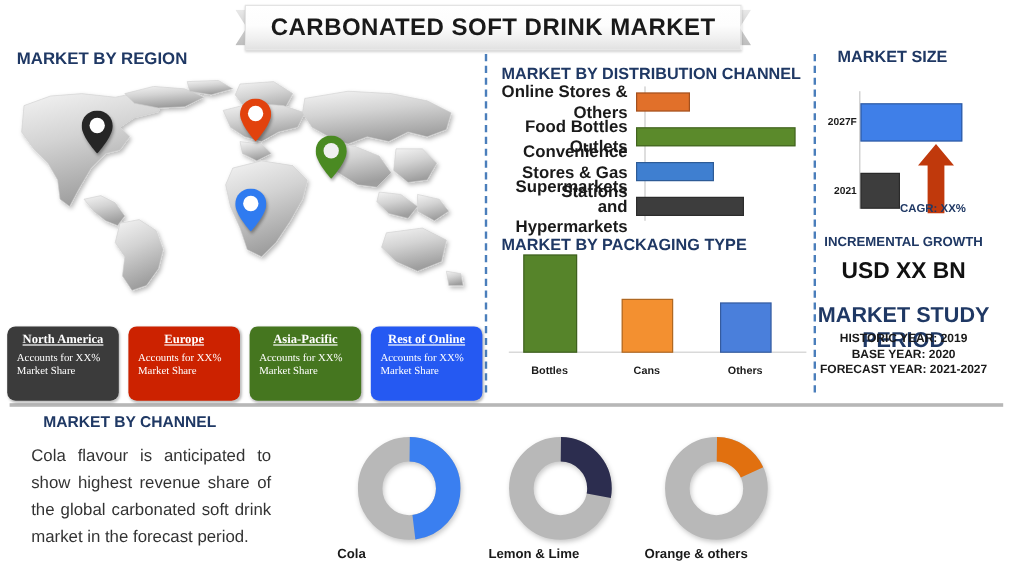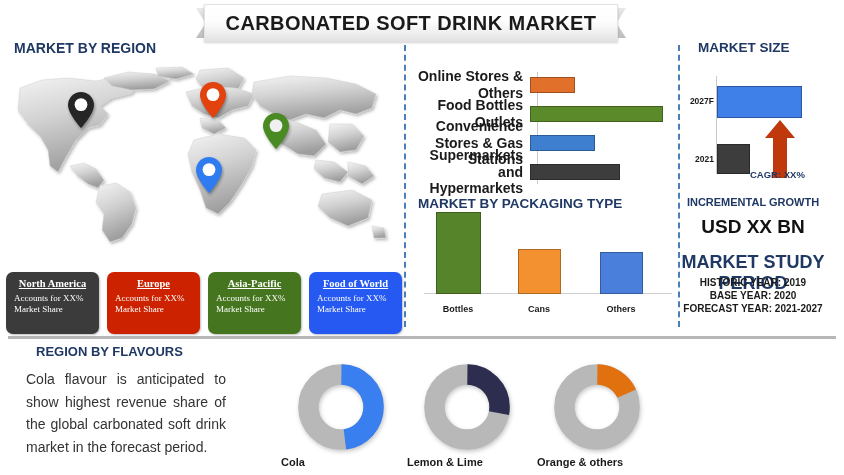--- a/index.html
+++ b/index.html
@@ -218,26 +218,27 @@
       <span class="rname">Europe</span>
       <span class="rsub">Accounts for XX%</span>
       <span class="rsub">Market Share</span>
     </div>
     <div class="region-card" style="background:#45761f;">
       <span class="rname">Asia-Pacific</span>
       <span class="rsub">Accounts for XX%</span>
       <span class="rsub">Market Share</span>
     </div>
     <div class="region-card" style="background:#2559f2;">
-      <span class="rname">Food of World</span>
+      <span class="rname">Rest of Online</span>
       <span class="rsub">Accounts for XX%</span>
       <span class="rsub">Market Share</span>
     </div>
   </div>
 
+  <div class="sec-head" style="left:418px; top:54px; font-size:13.5px;">MARKET BY DISTRIBUTION CHANNEL</div>
 
   <div class="dist-chart">
     <div class="axisline"></div>
 
     <div class="dist-row" style="top:0;">
       <div class="dist-label">Online Stores &amp; Others</div>
       <div class="dist-track">
         <div class="dist-bar" style="left:0; width:45px; background:linear-gradient(180deg,#e8accb00,#00000000),#e1702a;"></div>
       </div>
     </div>
@@ -298,21 +299,21 @@
     <div class="cagr-text" style="left:64px; top:97px;">CAGR: XX%</div>
   </div>
 
   <div class="ms-inc-label" style="left:664px; top:196px;">INCREMENTAL GROWTH</div>
   <div class="ms-inc-value" style="left:664px; top:216px;">USD XX BN</div>
   <div class="ms-period-head" style="left:664px; top:252px;">MARKET STUDY PERIOD</div>
   <div class="ms-period-line" style="left:664px; top:276px;">HISTORIC YEAR: 2019</div>
   <div class="ms-period-line" style="left:664px; top:289px;">BASE YEAR: 2020</div>
   <div class="ms-period-line" style="left:664px; top:302px;">FORECAST YEAR: 2021-2027</div>
 
-  <div class="flav-head">REGION BY FLAVOURS</div>
+  <div class="flav-head">MARKET BY CHANNEL</div>
   <div class="flav-text">Cola flavour is anticipated to show highest revenue share of the global carbonated soft drink market in the forecast period.</div>
 
   <div class="donut" style="left:298px; top:364px;">
     <svg viewBox="0 0 42 42">
       <circle cx="21" cy="21" r="15.9" fill="transparent" stroke="#b8b8b8" stroke-width="10"></circle>
       <circle cx="21" cy="21" r="15.9" fill="transparent" stroke="#3a7ff0" stroke-width="10" stroke-dasharray="48 52" stroke-dashoffset="25"></circle>
     </svg>
   </div>
   <div class="donut-lab" style="left:281px; top:456px;">Cola</div>
 

